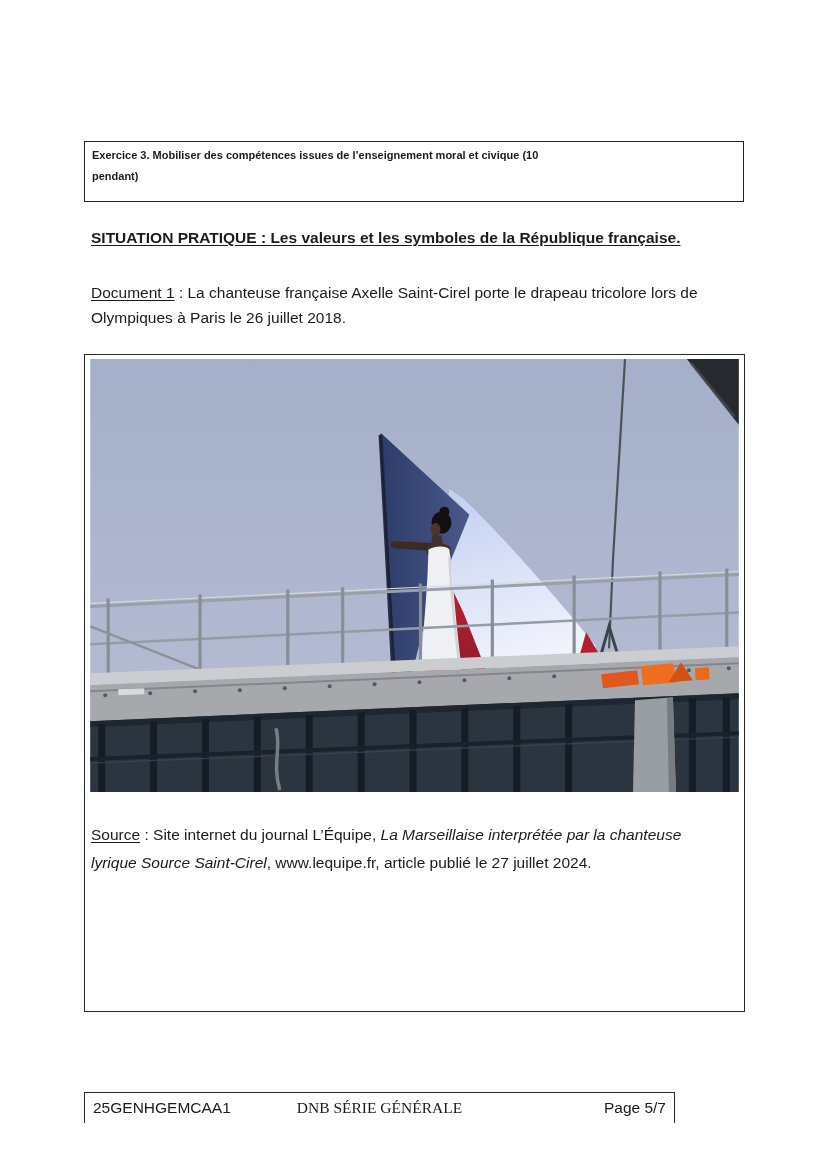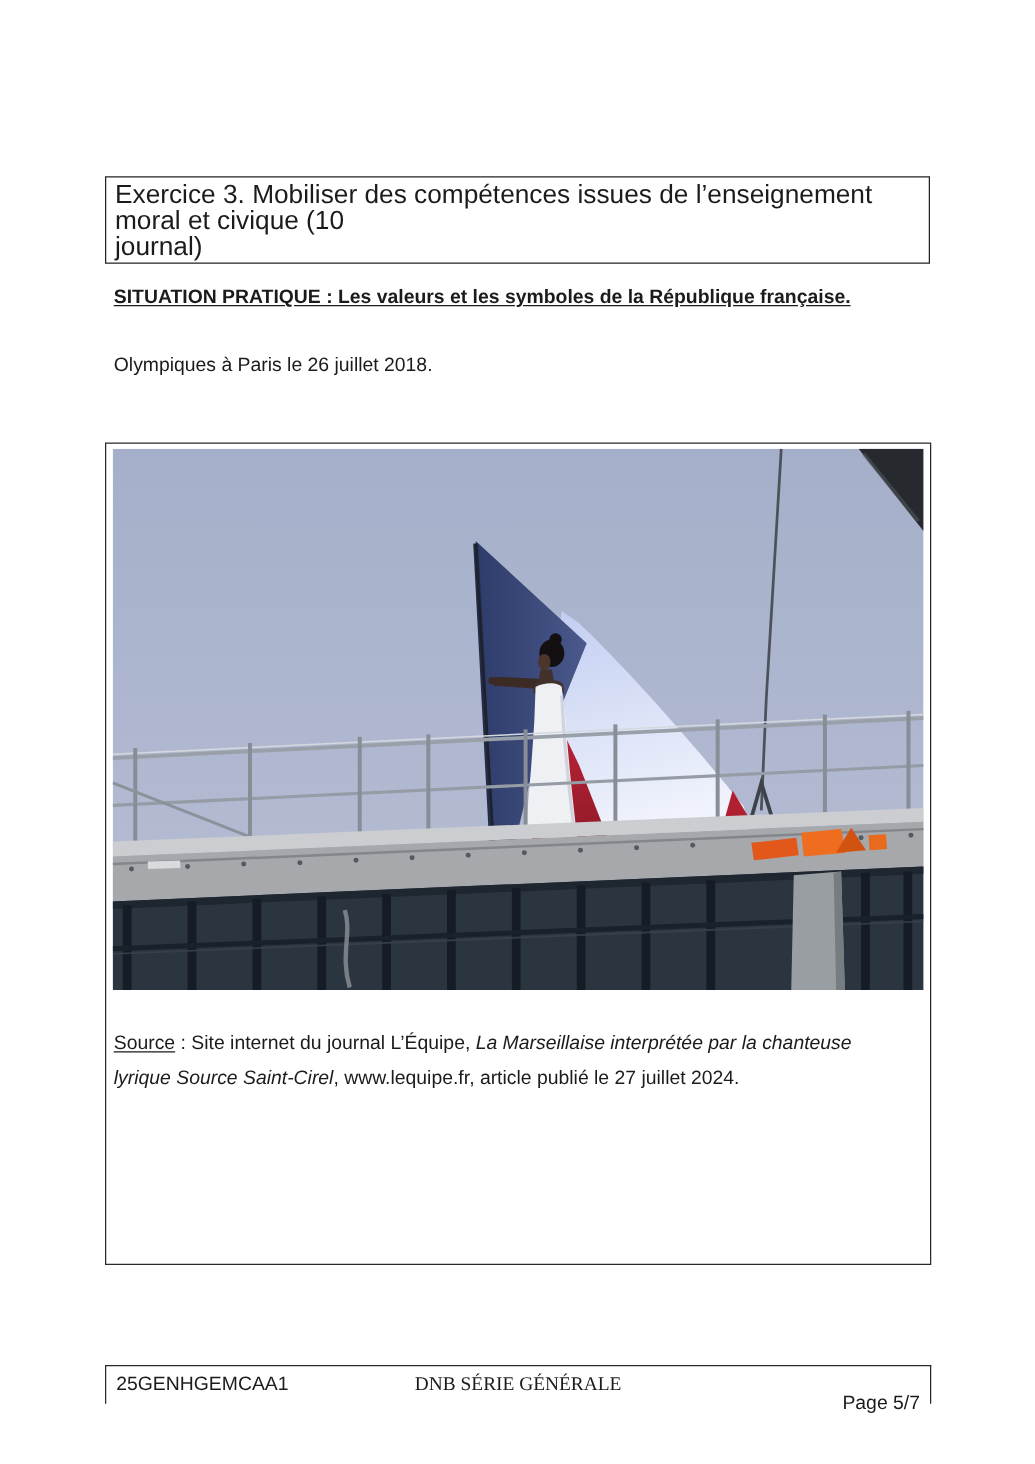--- a/index.html
+++ b/index.html
@@ -15,23 +15,23 @@
     position: relative;
     width: 828px; height: 1171px;
     background: #ffffff;
   }
   .exercise-box {
     position: absolute;
     left: 84px; top: 141px;
     box-sizing: border-box;
     width: 660px;
     border: 1.5px solid #222222;
-    padding: 3px 7px 2px 7px;
-    font-weight: normal;
-    font-size: 21px;
+    padding: 3px 7px 14px 7px;
+    font-weight: bold;
+    font-size: 11px;
     line-height: 21px;
   }
   .exercise-box .line { display: block; }
   .situation-heading {
     position: absolute;
     left: 91px; top: 213px;
     font-weight: bold;
     font-size: 15.5px;
     text-decoration: underline;
     text-underline-offset: 2px;
@@ -64,43 +64,44 @@
     position: absolute;
     left: 6px; top: 466px;
     font-size: 15.5px;
     line-height: 28px;
   }
   .source-block .line { display: block; }
   .footer-box {
     position: absolute;
     left: 84px; top: 1092px;
     box-sizing: border-box;
-    width: 661px; height: 31px;
+    width: 591px; height: 31px;
     border-top: 1.5px solid #2a2a2a;
     border-left: 1.5px solid #2a2a2a;
     border-right: 1.5px solid #2a2a2a;
     font-size: 15.5px;
   }
   .footer-box .left  { position: absolute; left: 8px;  top: 6px; }
   .footer-box .center{ position: absolute; left: 50%;  top: 6px; transform: translateX(-50%); font-family: Liberation Serif, serif; }
-  .footer-box .right { position: absolute; right: 8px; top: 21px; }
+  .footer-box .right { position: absolute; right: 8px; top: 6px; }
 </style>
 </head>
 <body>
 
 <div class="page">
 
   <div class="exercise-box">
     <span class="line">Exercice 3. Mobiliser des compétences issues de l’enseignement moral et civique (10</span>
-    <span class="line">journal)</span>
+    <span class="line">pendant)</span>
   </div>
 
   <div class="situation-heading">SITUATION PRATIQUE : Les valeurs et les symboles de la République française.</div>
 
   <div class="doc-para">
+    <span class="line"><span class="u">Document 1</span><span> : La chanteuse française Axelle Saint-Cirel porte le drapeau tricolore lors de</span></span>
     <span class="line">Olympiques à Paris le 26 juillet 2018.</span>
   </div>
 
   <div class="figure-frame">
 
     <div class="photo" role="img" aria-label="La chanteuse Axelle Saint-Cirel, en robe blanche, tient le grand drapeau tricolore français sur un toit derrière une rambarde de sécurité">
       <svg viewBox="0 0 650 434" width="649" height="433" xmlns="http://www.w3.org/2000/svg">
         <defs>
           <linearGradient id="skyG" x1="0" y1="0" x2="0" y2="1">
             <stop offset="0" stop-color="#a5afc9"></stop>

